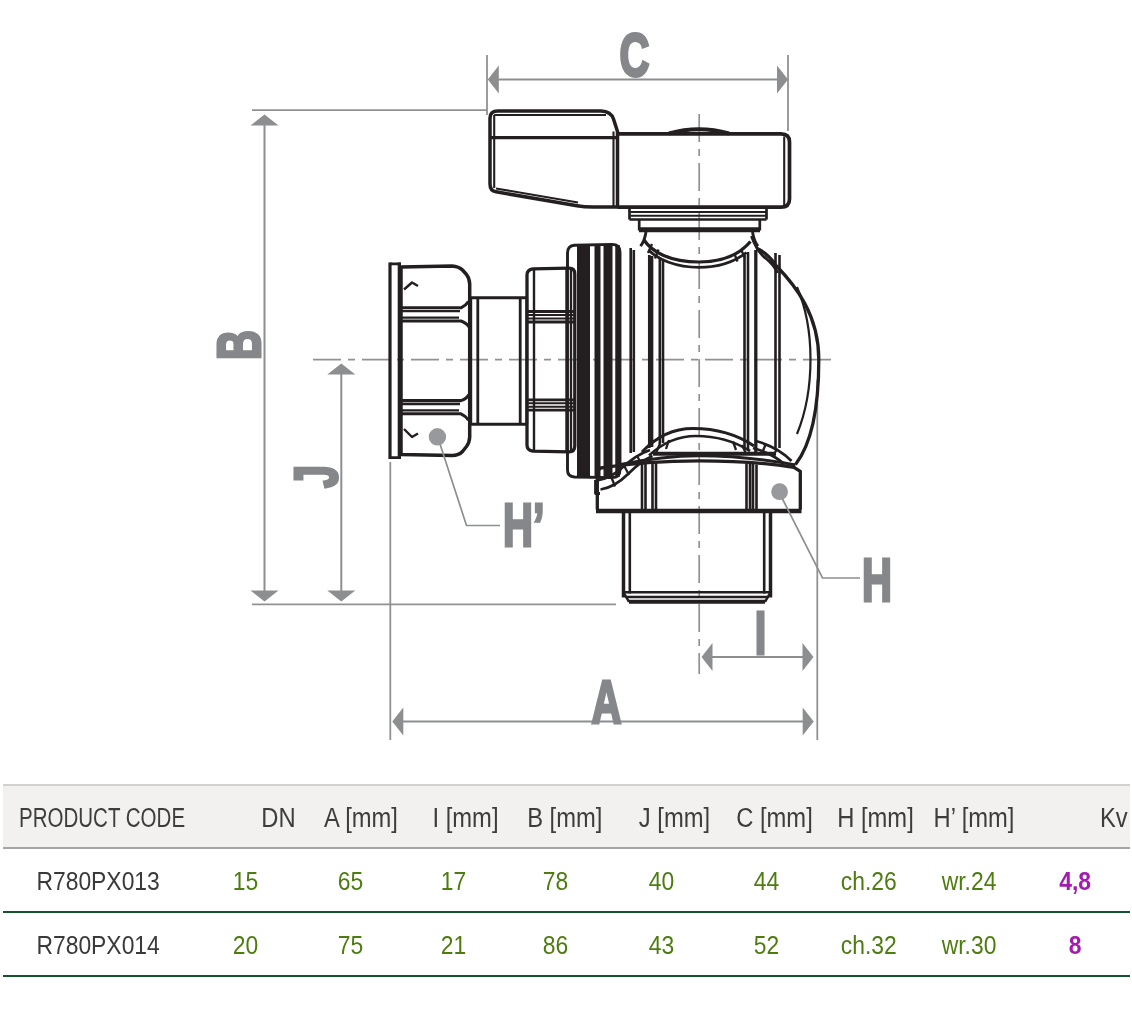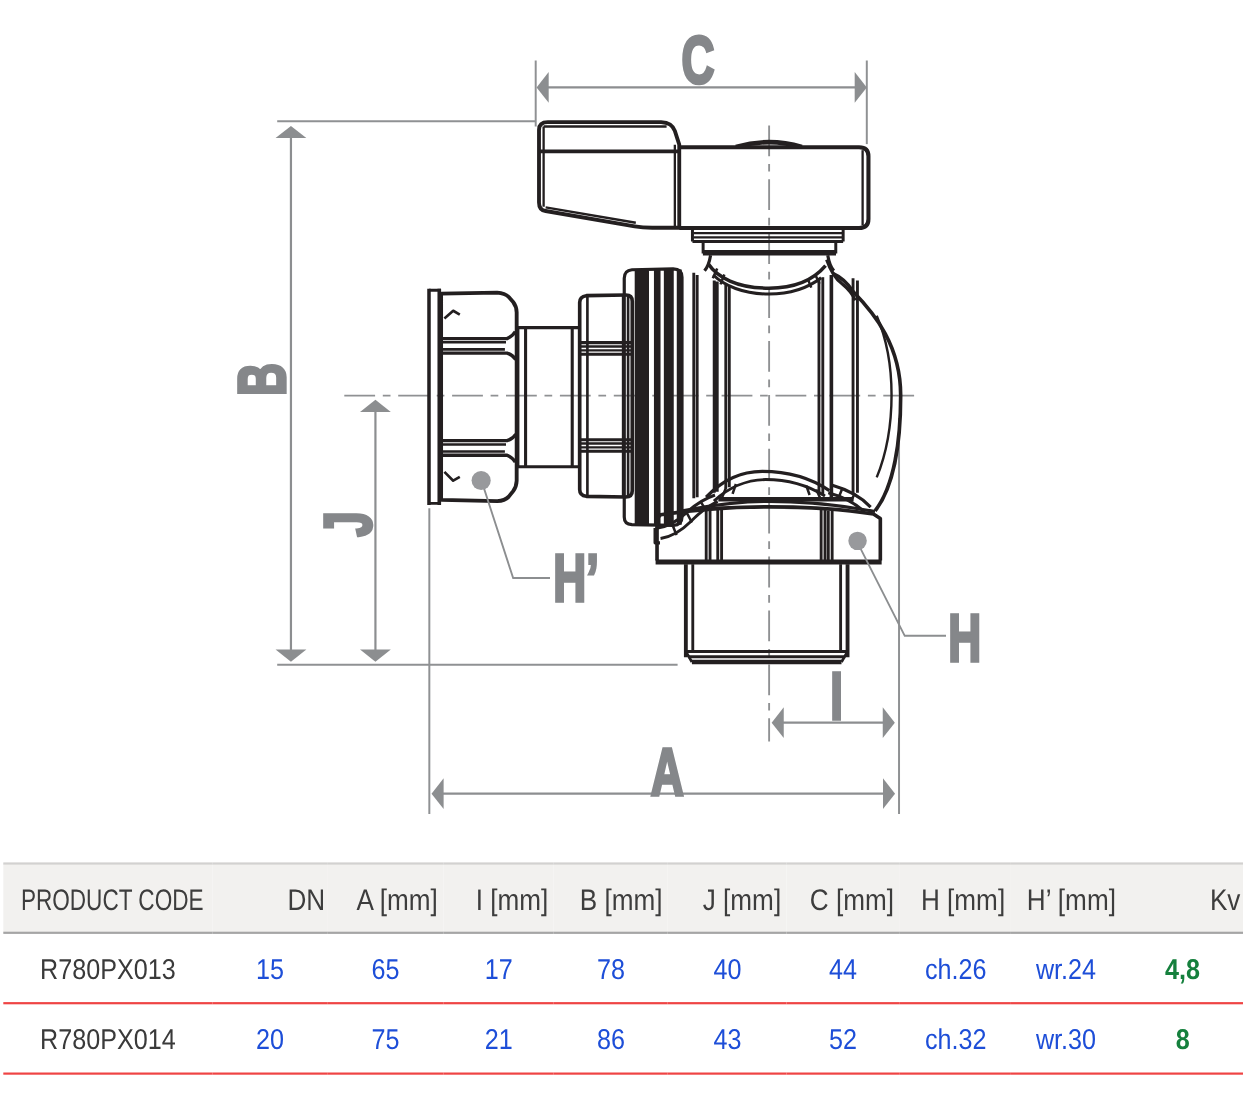--- a/index.html
+++ b/index.html
@@ -2,28 +2,28 @@
 <html><head>
 <meta charset="utf-8">
 <style>
   html,body{margin:0;padding:0;background:#ffffff;}
   body{width:1132px;height:1011px;position:relative;font-family:"Liberation Sans",sans-serif;}
   .tblwrap{position:absolute;left:0;top:784px;width:1132px;}
   table{border-collapse:collapse;table-layout:fixed;width:1127px;margin-left:3px;}
   td,th{padding:0;font-weight:normal;white-space:nowrap;overflow:visible;}
   thead tr{background:#f2f1ef;height:63px;}
   thead{border-top:2px solid #d2d1d0;border-bottom:2px solid #a5a5a5;}
-  tbody tr{height:64px;border-bottom:2px solid #ef4444;}
+  tbody tr{height:64px;border-bottom:2px solid #14532d;}
   th{font-size:27px;color:#3d3d3d;text-align:right;padding-top:3px;}
-  td{font-size:26px;color:#1d4ed8;text-align:center;padding-top:2px;}
+  td{font-size:26px;color:#4d7c0f;text-align:center;padding-top:2px;}
   .cx{display:inline-block;transform:scaleX(0.88);transform-origin:50% 50%;}
   .cxl{display:inline-block;transform:scaleX(0.76);transform-origin:0 50%;}
   th.pc{text-align:right;padding-left:16px;}
   td.code{color:#3a3a3a;}
-  .kv{font-weight:bold;color:#15803d;}
+  .kv{font-weight:bold;color:#a21caf;}
 </style>
 </head>
 <body>
 
 <svg width="1132" height="1011" viewBox="0 0 1132 1011" style="position:absolute;left:0;top:0">
   <g fill="none" stroke-linecap="butt">
 
     <g stroke="#8f9193" stroke-width="1.8">
 
       <path d="M252,110.2 L487,110.2"></path>

